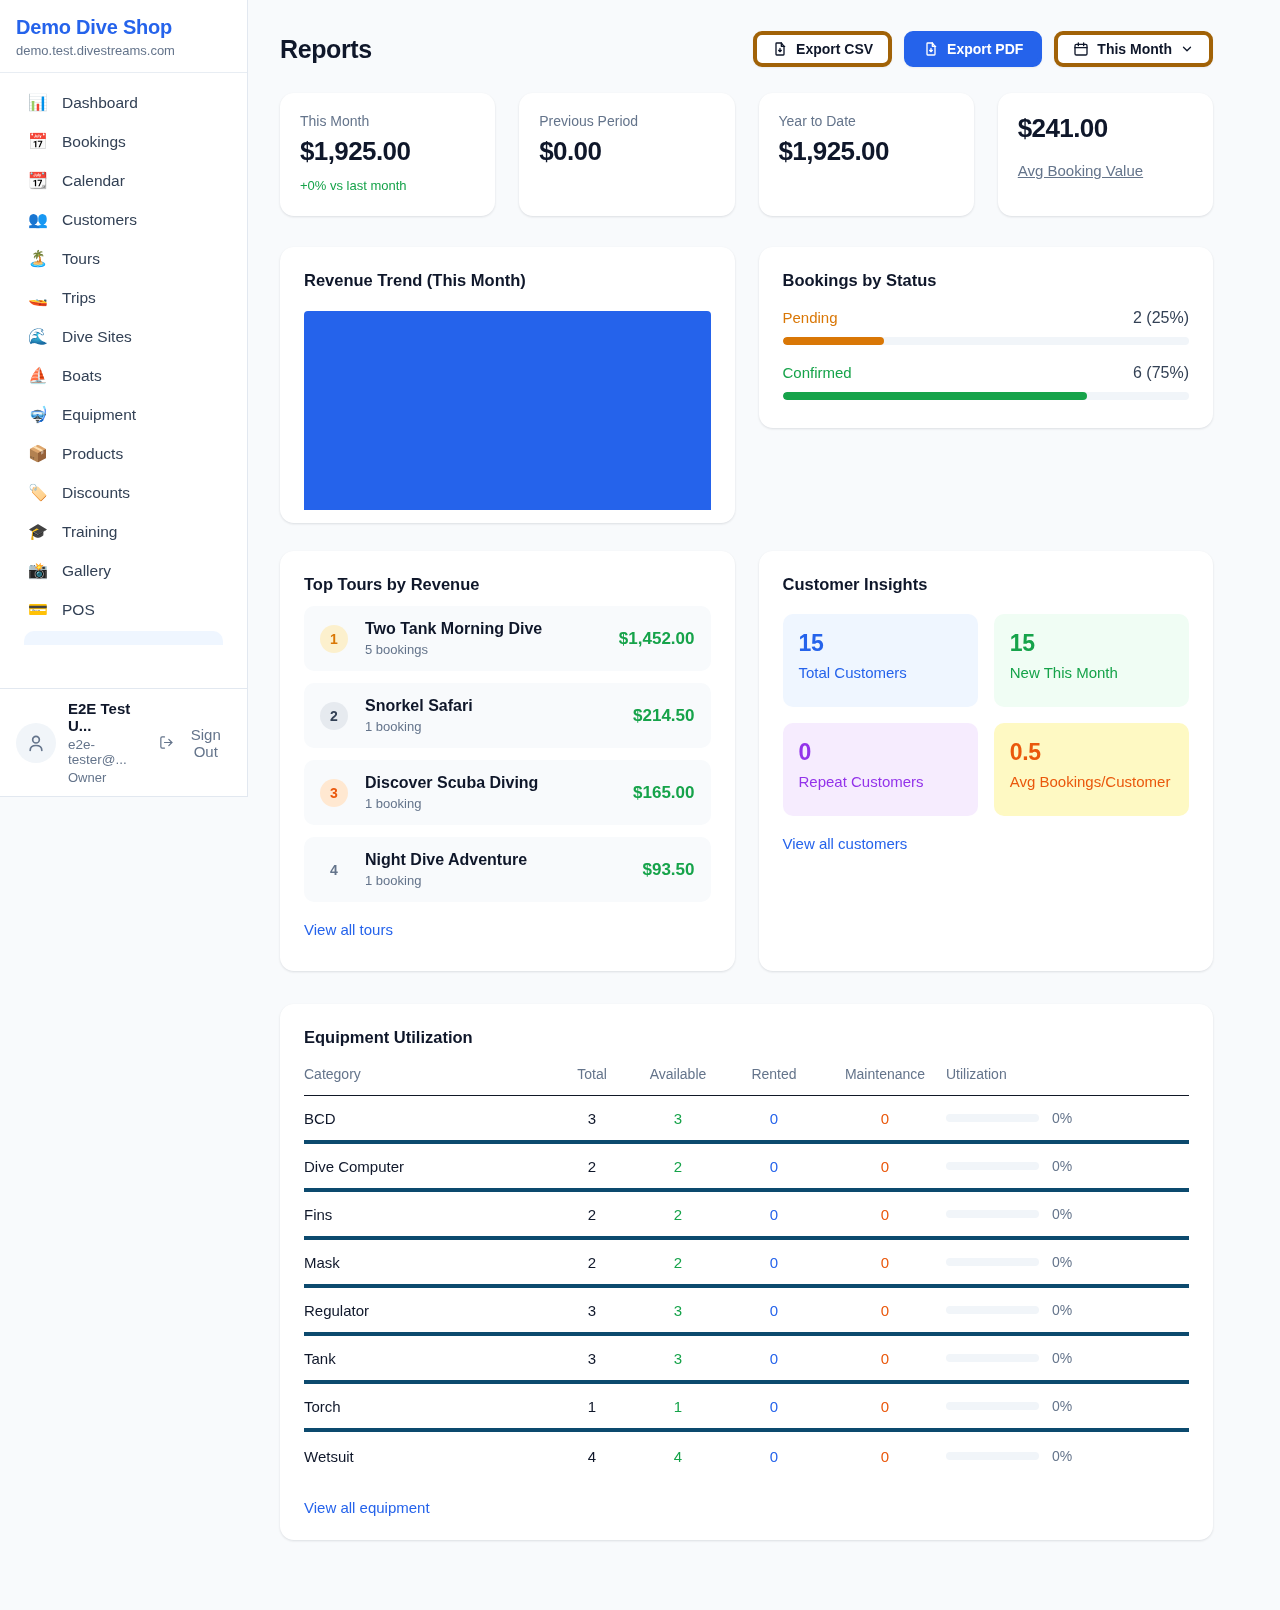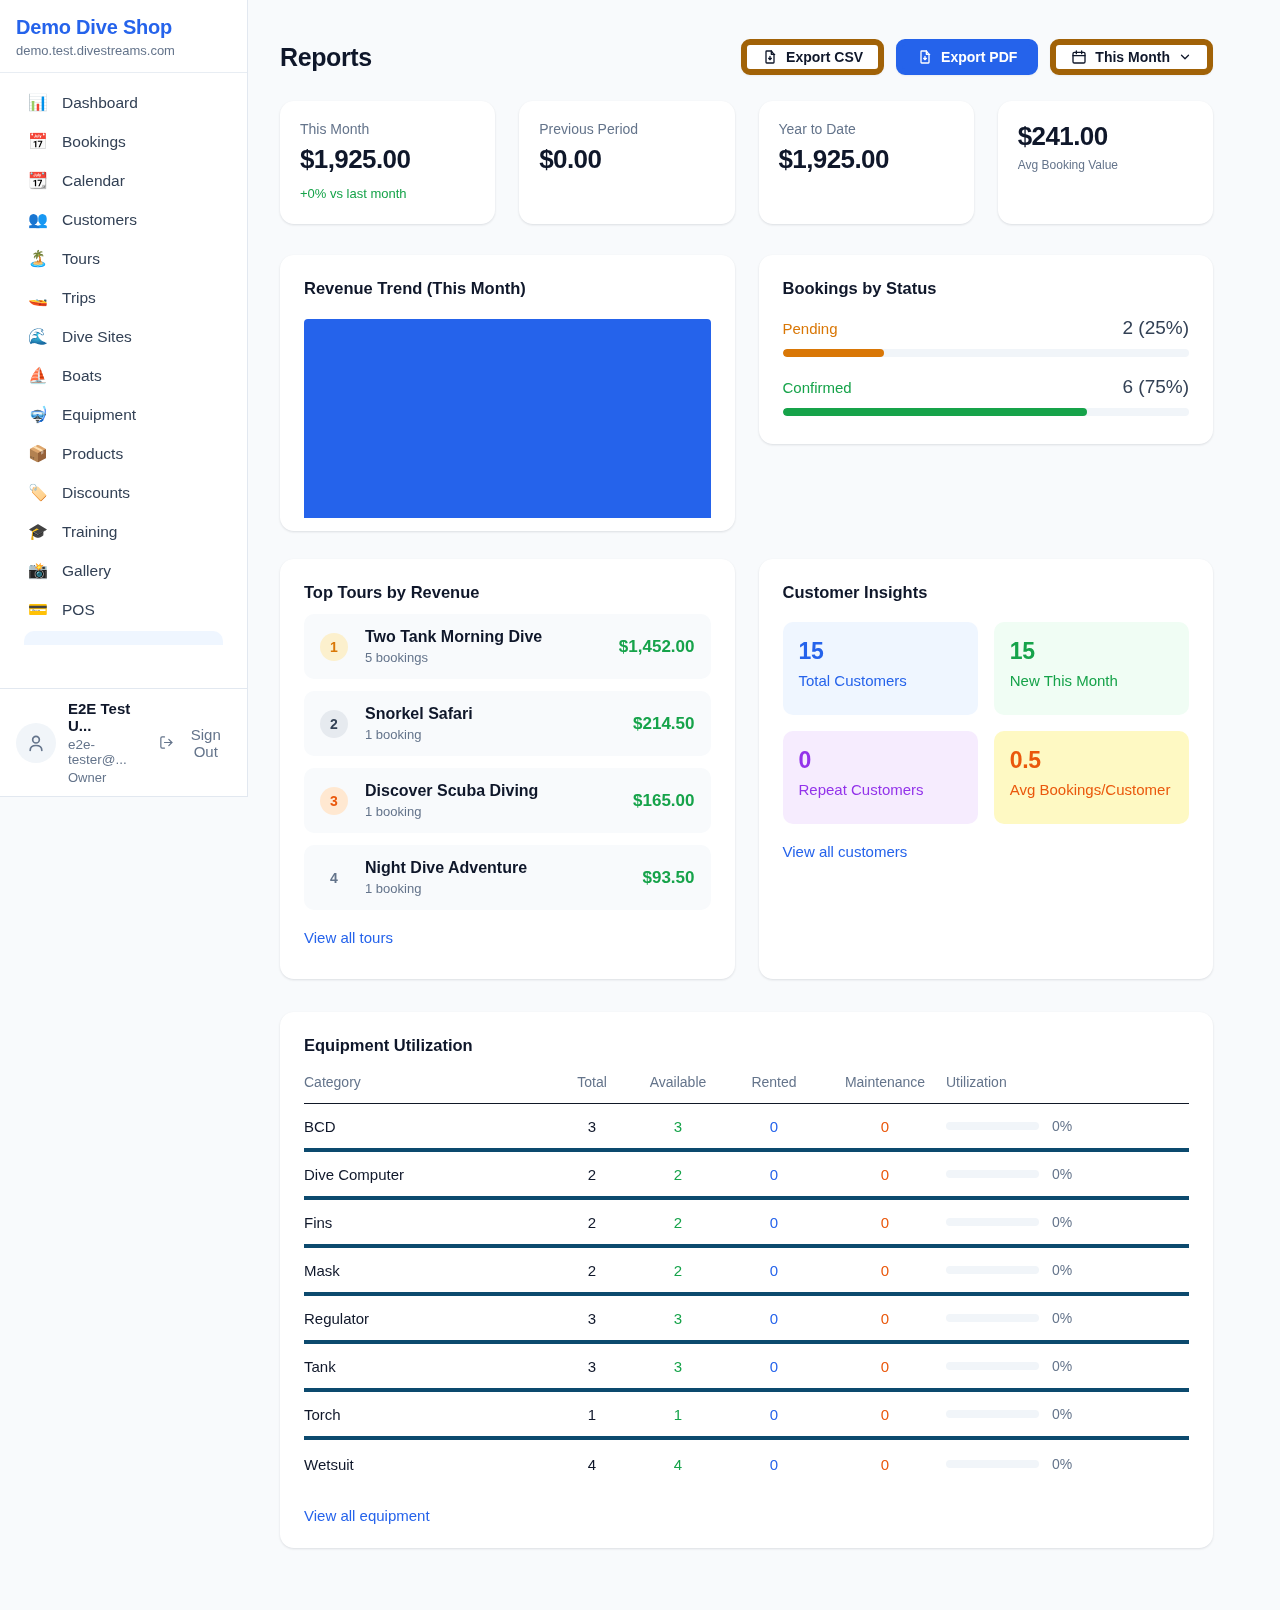--- a/index.html
+++ b/index.html
@@ -38,57 +38,57 @@
   }
   .user-name { font-size:15px; font-weight:bold; color:#0f172a; }
   .user-email { font-size:13.5px; color:#64748b; margin-top:3px; }
   .user-role { font-size:13px; color:#64748b; margin-top:3px; }
   .signout {
     margin-left:auto; display:flex; align-items:center; gap:7px;
     color:#64748b; font-size:15px; cursor:pointer; background:none; border:none;
     font-family:inherit;
   }
   
-  .main { position:absolute; left:280px; top:8px; width:933px; }
+  .main { position:absolute; left:280px; top:0; width:933px; }
   .main-header { display:flex; align-items:center; margin-top:31px; }
   .page-title { font-size:25px; font-weight:800; letter-spacing:-0.4px; flex:1; }
   .header-actions { display:flex; gap:12px; }
   .btn {
     height:36px; display:inline-flex; align-items:center; gap:8px;
     padding:0 15px; border-radius:9px; font-size:14px; font-weight:600;
-    background:#fff; border:6px solid #a16207; color:#0f172a; cursor:pointer;
+    background:#fff; border:4px solid #a16207; color:#0f172a; cursor:pointer;
     font-family:inherit; box-shadow:0 1px 2px rgba(15,23,42,.05);
   }
   .btn.primary { background:#2563eb; border-color:#2563eb; color:#fff; }
   .btn svg { flex:none; }
   
   .card {
     background:#fff; border-radius:14px;
     box-shadow:0 1px 2px rgba(15,23,42,.05), 0 1px 3px rgba(15,23,42,.07);
   }
   .card-title { font-size:16.5px; font-weight:700; color:#0f172a; }
   
   .stats { display:grid; grid-template-columns:repeat(4,1fr); gap:24px; margin-top:26px; }
   .stat-card { padding:20px; height:123px; }
   .stat-label { font-size:14px; color:#64748b; }
   .stat-value { font-size:26px; font-weight:800; letter-spacing:-0.6px; color:#0f172a; margin-top:7px; }
   .stat-delta { font-size:13px; color:#16a34a; margin-top:11px; }
   .stat-card.value-first .stat-value { margin-top:0; }
-  .stat-card.value-first .stat-label { margin-top:6px; font-size:12px; }
+  .stat-card.value-first .stat-label { margin-top:18px; font-size:15px;text-decoration:underline; }
   
   .row2 { display:grid; grid-template-columns:1fr 1fr; gap:24px; margin-top:31px; align-items:start; }
   .revenue-card { padding:24px; height:276px; }
   .chart-bar { margin-top:21px; height:199px; background:#2563eb; border-radius:4px 4px 0 0; }
   .status-card { padding:24px 24px 28px; }
   .status-row { margin-top:19px; }
   .status-head { display:flex; justify-content:space-between; align-items:baseline; }
   .status-label { font-size:15px; font-weight:400; }
   .status-label.pending { color:#d97706; }
   .status-label.confirmed { color:#16a34a; }
-  .status-count { font-size:19px; color:#334155; }
+  .status-count { font-size:16px; color:#334155; }
   .track { height:8px; background:#f1f5f9; border-radius:4px; margin-top:10px; overflow:hidden; }
   .fill { height:100%; border-radius:4px; }
   .fill.pending { background:#d97706; }
   .fill.confirmed { background:#16a34a; }
   
   .row3 { display:grid; grid-template-columns:1fr 1fr; gap:24px; margin-top:28px; }
   .tours-card { padding:24px; min-height:420px; }
   .tour-row {
     display:flex; align-items:center; background:#f8fafc;
     border-radius:10px; padding:14px 16px; margin-top:12px;

